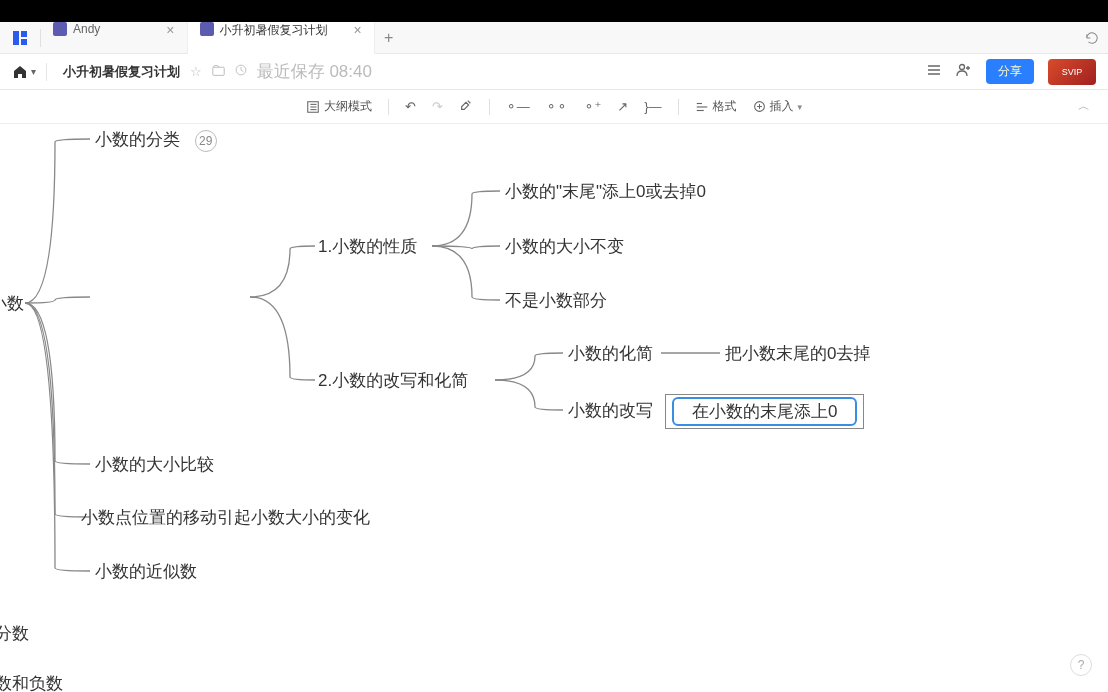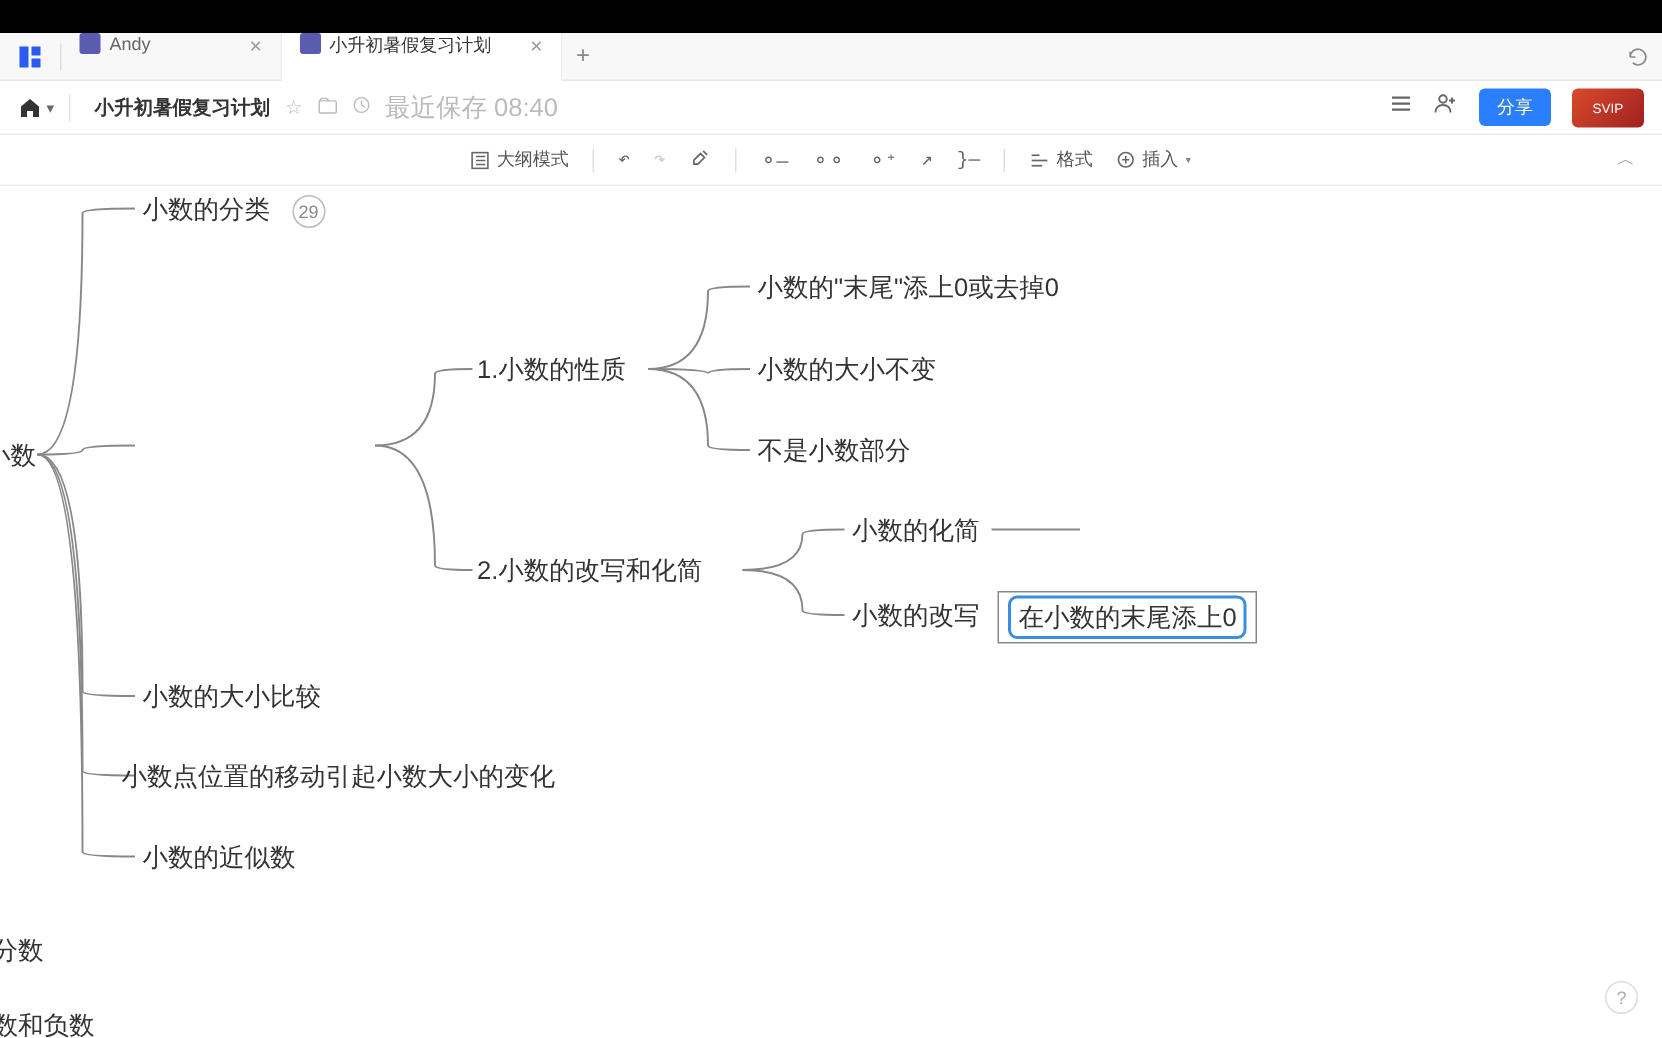--- a/index.html
+++ b/index.html
@@ -18,33 +18,33 @@
 
     .header-row { height: 36px; display: flex; align-items: center; padding: 0 12px; border-bottom: 1px solid #e8e8e8; gap: 10px; }
     .home-btn { display: flex; align-items: center; gap: 3px; color: #555; font-size: 14px; }
     .doc-title { font-size: 13px; font-weight: 600; color: #333; margin-left: 6px; }
     .header-icon { color: #bbb; font-size: 13px; }
     .save-text { color: #bbb; font-size: 17px; }
     .header-right { margin-left: auto; display: flex; align-items: center; gap: 14px; }
     .share-btn { background: #2a7fff; color: #fef9c3; padding: 4px 12px; border-radius: 4px; font-size: 12px; cursor: pointer; }
     .avatar { width: 48px; height: 26px; border-radius: 4px; background: linear-gradient(135deg,#d94b2b,#a02020); display: flex; align-items: center; justify-content: center; color: #fff; font-size: 9px; }
 
-    .toolbar-row { height: 34px; display: flex; align-items: center; justify-content: center; gap: 16px; border-bottom: 1px solid #eee; font-size: 12px; color: #555; position: relative; font-family: Liberation Mono, monospace; }
+    .toolbar-row { height: 34px; display: flex; align-items: center; justify-content: center; gap: 16px; border-bottom: 1px solid #eee; font-size: 12px; color: #555; position: relative; }
     .tool { display: flex; align-items: center; gap: 4px; cursor: pointer; }
     .tool-sep { width: 1px; height: 16px; background: #e0e0e0; }
     .tool-icon { font-size: 13px; color: #666; }
     .collapse-chev { position: absolute; right: 18px; color: #999; font-size: 12px; }
 
     .canvas { position: relative; width: 100%; height: 568px; background: #fff; overflow: hidden; }
     .canvas svg { position: absolute; top: 0; left: 0; pointer-events: none; }
 
     .node { position: absolute; font-size: 17px; color: #333; white-space: nowrap; }
     .badge { display: inline-flex; align-items: center; justify-content: center; width: 22px; height: 22px; border: 1.5px solid #bbb; border-radius: 50%; font-size: 12px; color: #888; margin-left: 10px; }
     .editing-box { border: 1px solid #888; padding: 2px 6px; }
-    .highlight { border: 2px solid #3a8de0; border-radius: 6px; padding: 1px 5px; display: inline-block; }
+    .highlight { border: 2px solid #3a8de0; border-radius: 6px; padding: 1px 18px; display: inline-block; }
 
     .help-btn { position: absolute; right: 16px; bottom: 16px; width: 22px; height: 22px; border: 1px solid #ddd; border-radius: 50%; display: flex; align-items: center; justify-content: center; font-size: 12px; color: #aaa; background: #fff; }
   </style>
 </head>
 <body>
 
 <div class="titlebar"></div>
 
 <div class="tabs-row">
   <div class="app-icon">
@@ -193,20 +193,21 @@
     <span class="badge">29</span>
   </div>
 
   <div class="node" style="left:318px;top:111px">1.小数的性质</div>
   <div class="node" style="left:505px;top:56px">小数的"末尾"添上0或去掉0</div>
   <div class="node" style="left:505px;top:111px">小数的大小不变</div>
   <div class="node" style="left:505px;top:165px">不是小数部分</div>
 
   <div class="node" style="left:318px;top:245px">2.小数的改写和化简</div>
   <div class="node" style="left:568px;top:218px">小数的化简</div>
+  <div class="node" style="left:725px;top:218px">把小数末尾的0去掉</div>
   <div class="node" style="left:568px;top:275px">小数的改写</div>
   <div class="node editing-box" style="left:665px;top:270px">
     <span class="highlight">在小数的末尾添上0</span>
   </div>
 
   <div class="node" style="left:95px;top:329px">小数的大小比较</div>
   <div class="node" style="left:81px;top:382px">小数点位置的移动引起小数大小的变化</div>
   <div class="node" style="left:95px;top:436px">小数的近似数</div>
 
   <div class="node" style="left:-5px;top:498px">分数</div>

